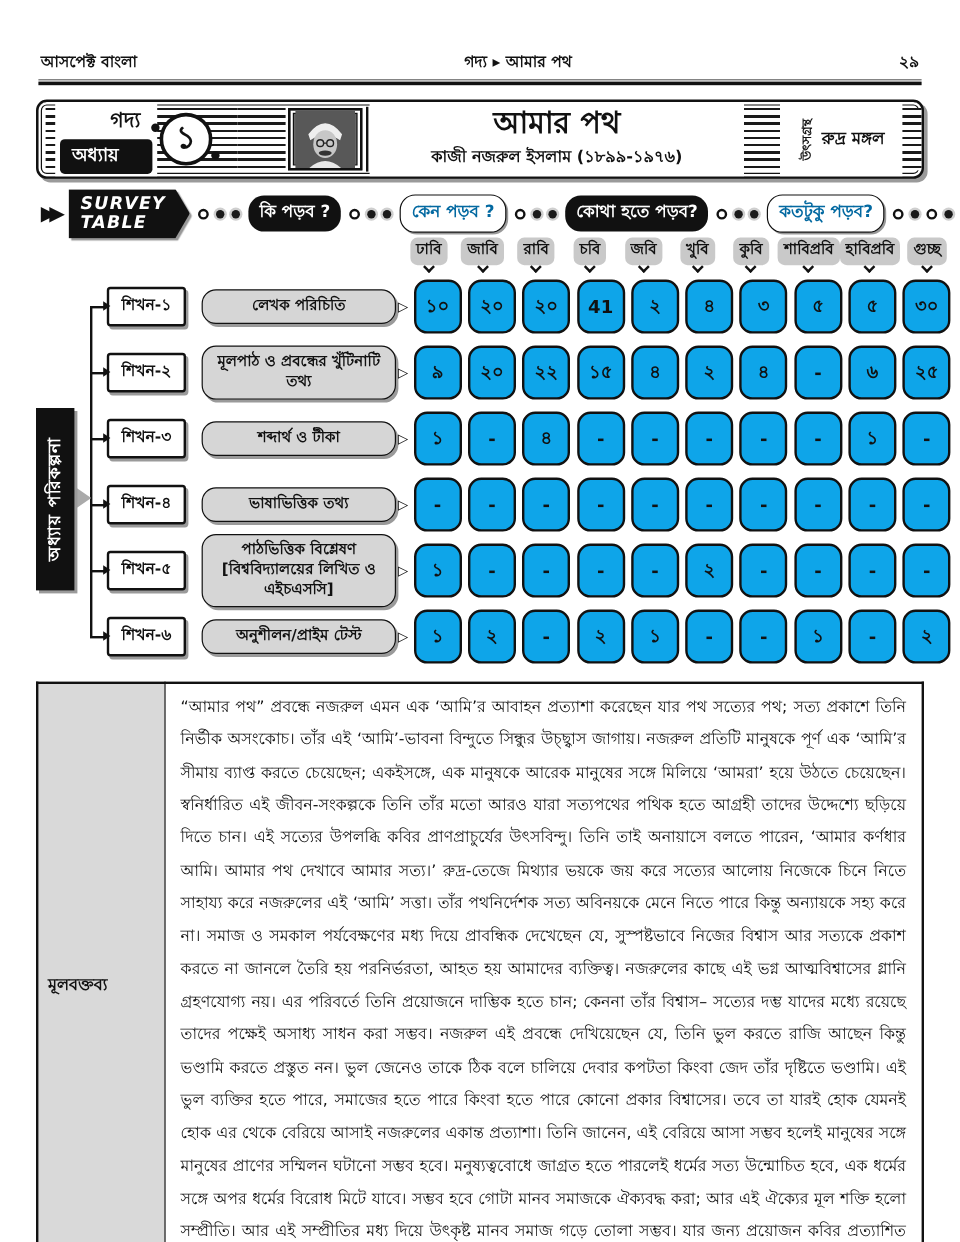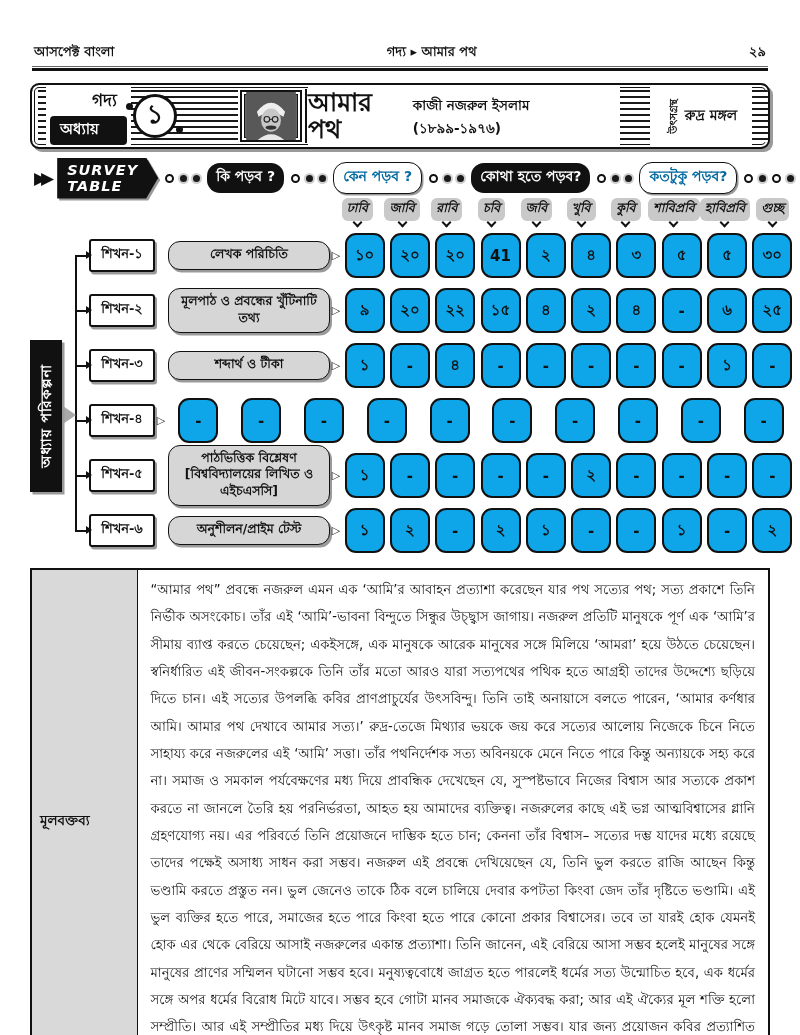--- a/index.html
+++ b/index.html
@@ -16,21 +16,21 @@
   .badge-zone { position:relative; flex:0 0 160px; display:flex; align-items:center; background:repeating-linear-gradient(to bottom,#1a1a1a 0 2px,#fff 2px 6px); margin:5px 0 5px 6px; }
   .badge-stack { position:relative; z-index:2; margin-left:8px; background:#fff; padding:2px 4px; }
   .badge-genre { display:block; background:#fff; color:#111; font-weight:bold; font-size:17px; padding:0 10px 1px 22px; border-radius:3px; text-align:right; }
   .badge-chapter { display:block; background:#111; color:#fff; font-weight:bold; font-size:15px; padding:1px 28px 3px 10px; border-radius:4px; }
   .num-circle { position:relative; z-index:2; width:44px; height:44px; background:#fff; border:3.5px solid #111; border-radius:50%; display:flex; align-items:center; justify-content:center; font-size:26px; font-weight:bold; margin-left:2px; }
   .num-dot { position:absolute; width:7px; height:7px; background:#111; border-radius:50%; }
   .nd1 { left:-10px; top:6px; } .nd2 { right:-9px; bottom:2px; }
   .photo-frame { flex:0 0 62px; margin:5px 2px; border:2px solid #111; box-shadow:inset 0 0 0 2px #fff, inset 0 0 0 3px #111; display:flex; align-items:center; justify-content:center; background:#666; }
   .photo-frame svg { width:100%; height:100%; }
   .banner-div { width:2px; background:#111; margin:4px 1px; }
-  .title-zone { flex:1; display:flex; align-items:center; justify-content:center; background:#fff; }
+  .title-zone { flex:1; display:flex; flex-direction:column; align-items:center; justify-content:center; background:#fff; }
   .essay-title { font-size:25px; font-weight:bold; line-height:1.1; }
   .essay-author { font-size:13.5px; font-weight:bold; margin-top:3px; }
   .source-zone { flex:0 0 102px; display:flex; align-items:center; justify-content:center; gap:3px; background:#fff; }
   .source-label { writing-mode:vertical-rl; transform:rotate(180deg); font-size:10.5px; font-weight:bold; }
   .source-book { font-size:14px; font-weight:bold; }
 
   
   .survey { display:flex; align-items:center; margin:15px 10px 0 34px; height:28px; gap:7px; }
   .lead-arrows { font-size:17px; letter-spacing:-6px; margin-right:2px; color:#111; }
   .survey-flag-wrap { filter:drop-shadow(2px 2px 0 #999); }
@@ -38,21 +38,21 @@
   .dgrp { display:flex; align-items:center; gap:6px; }
   .do { width:9px; height:9px; border:2.5px solid #111; border-radius:50%; background:#fff; display:inline-block; }
   .df { width:7px; height:7px; background:#1a1a1a; border-radius:50%; display:inline-block; box-shadow:0 0 0 2px #cfcfcf; }
   .pill { border-radius:13px; padding:2px 9px 4px 9px; font-weight:bold; font-size:14px; white-space:nowrap; }
   .pill.dark { background:#111; color:#fff; }
   .pill.light { background:#fff; color:#0369a1; border:1.5px solid #111; box-shadow:1.5px 1.5px 0 #999; }
 
   
   .plan { position:relative; margin:6px 5px 0 30px; width:765px; }
   .plan-headers { display:flex; margin-left:305px; width:460px; }
-  .hcol { flex:1; display:flex; flex-direction:column; align-items:center;font-style:italic; }
+  .hcol { flex:1; display:flex; flex-direction:column; align-items:center; }
   .hpill { background:#c9c9c9; border-radius:6px; font-weight:bold; font-size:12.5px; padding:1px 5px 2px 5px; white-space:nowrap; }
   .hv { width:7px; height:7px; border-left:2px solid #111; border-bottom:2px solid #111; transform:rotate(-45deg); margin-top:-2px; }
   .plan-rows { position:relative; margin-top:2px; }
   .tree-line { position:absolute; left:45px; top:27px; bottom:28px; width:2px; background:#111; }
   .side-box { position:absolute; left:0; top:112px; width:32px; height:152px; background:#111; box-shadow:2.5px 2.5px 0 #9a9a9a; display:flex; align-items:center; justify-content:center; z-index:3; }
   .side-label { writing-mode:vertical-rl; transform:rotate(180deg); color:#fff; font-weight:bold; font-size:14px; letter-spacing:1px; white-space:nowrap; }
   .side-arrow { position:absolute; left:30px; top:176px; width:0; height:0; border-top:11px solid transparent; border-bottom:11px solid transparent; border-left:16px solid #aaa; z-index:2; }
   .prow { display:flex; align-items:center; height:55px; padding-left:45px; }
   .stub { width:12px; height:2px; background:#111; position:relative; flex:0 0 12px; }
   .stub::after { content:""; position:absolute; right:-5px; top:-3.5px; border-left:6px solid #111; border-top:4.5px solid transparent; border-bottom:4.5px solid transparent; }
@@ -318,20 +318,21 @@
             </div>
           <div class="vcol">
               <div class="cell">-</div>
             </div>
         </div>
       </div>
 
       <div class="prow">
         <i class="stub"></i>
         <div class="sikhon-box">শিখন-৪</div>
+        <div class="topic-box">ভাষাভিত্তিক তথ্য</div>
         <span class="t-arrow">▷</span>
         <div class="vals">
           <div class="vcol">
               <div class="cell">-</div>
             </div>
           <div class="vcol">
               <div class="cell">-</div>
             </div>
           <div class="vcol">
               <div class="cell">-</div>

